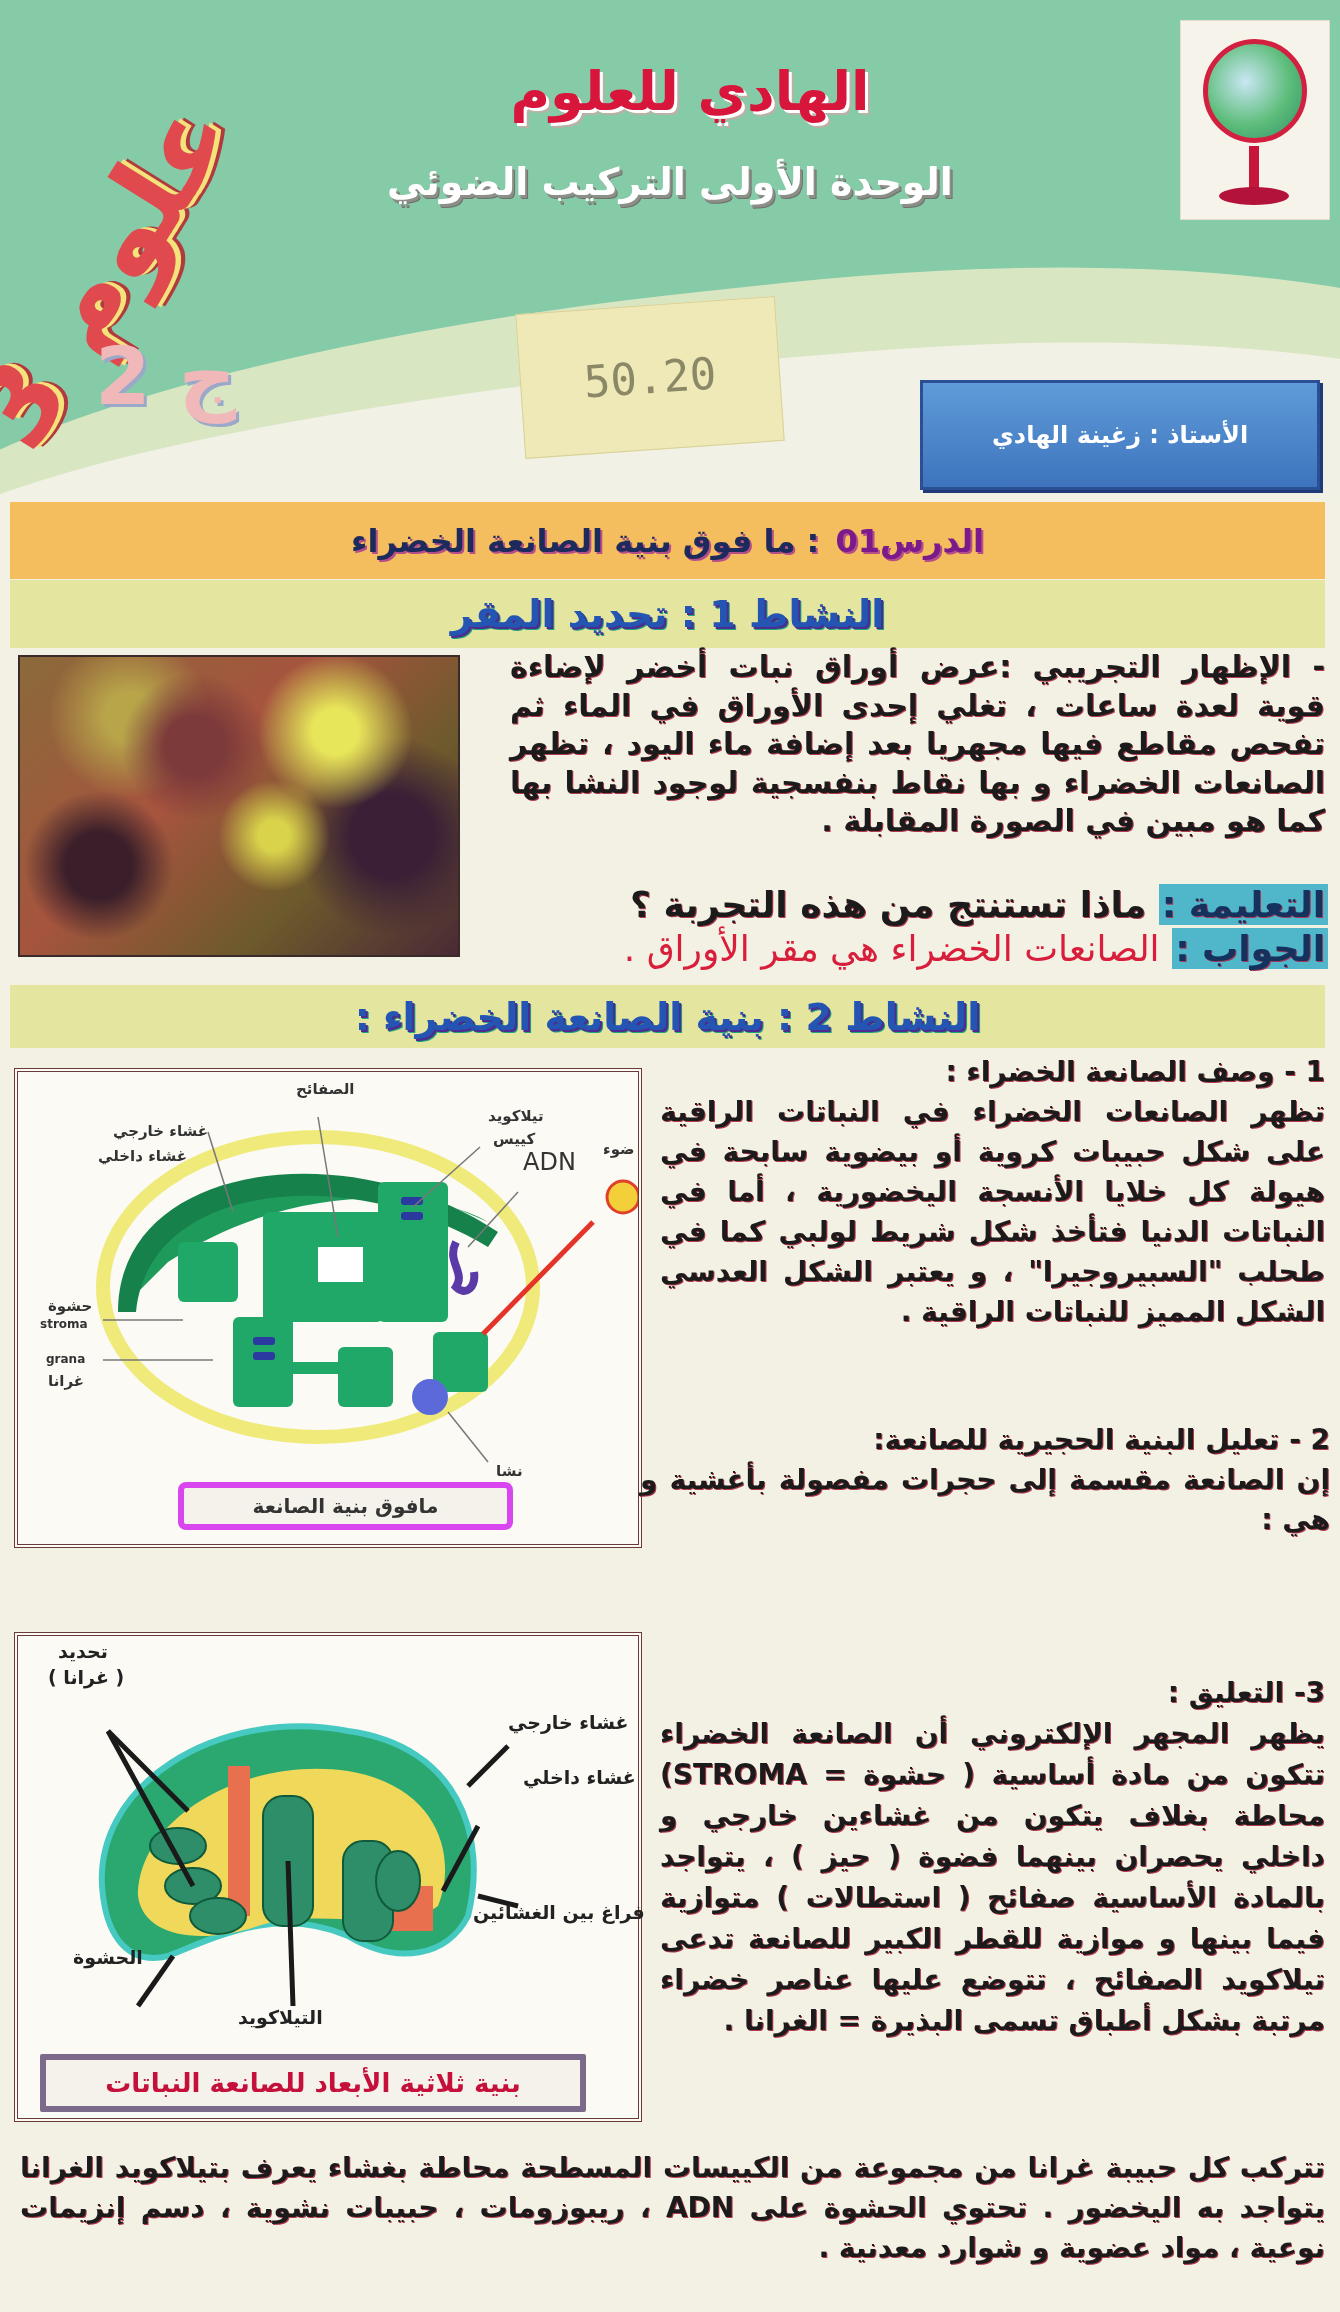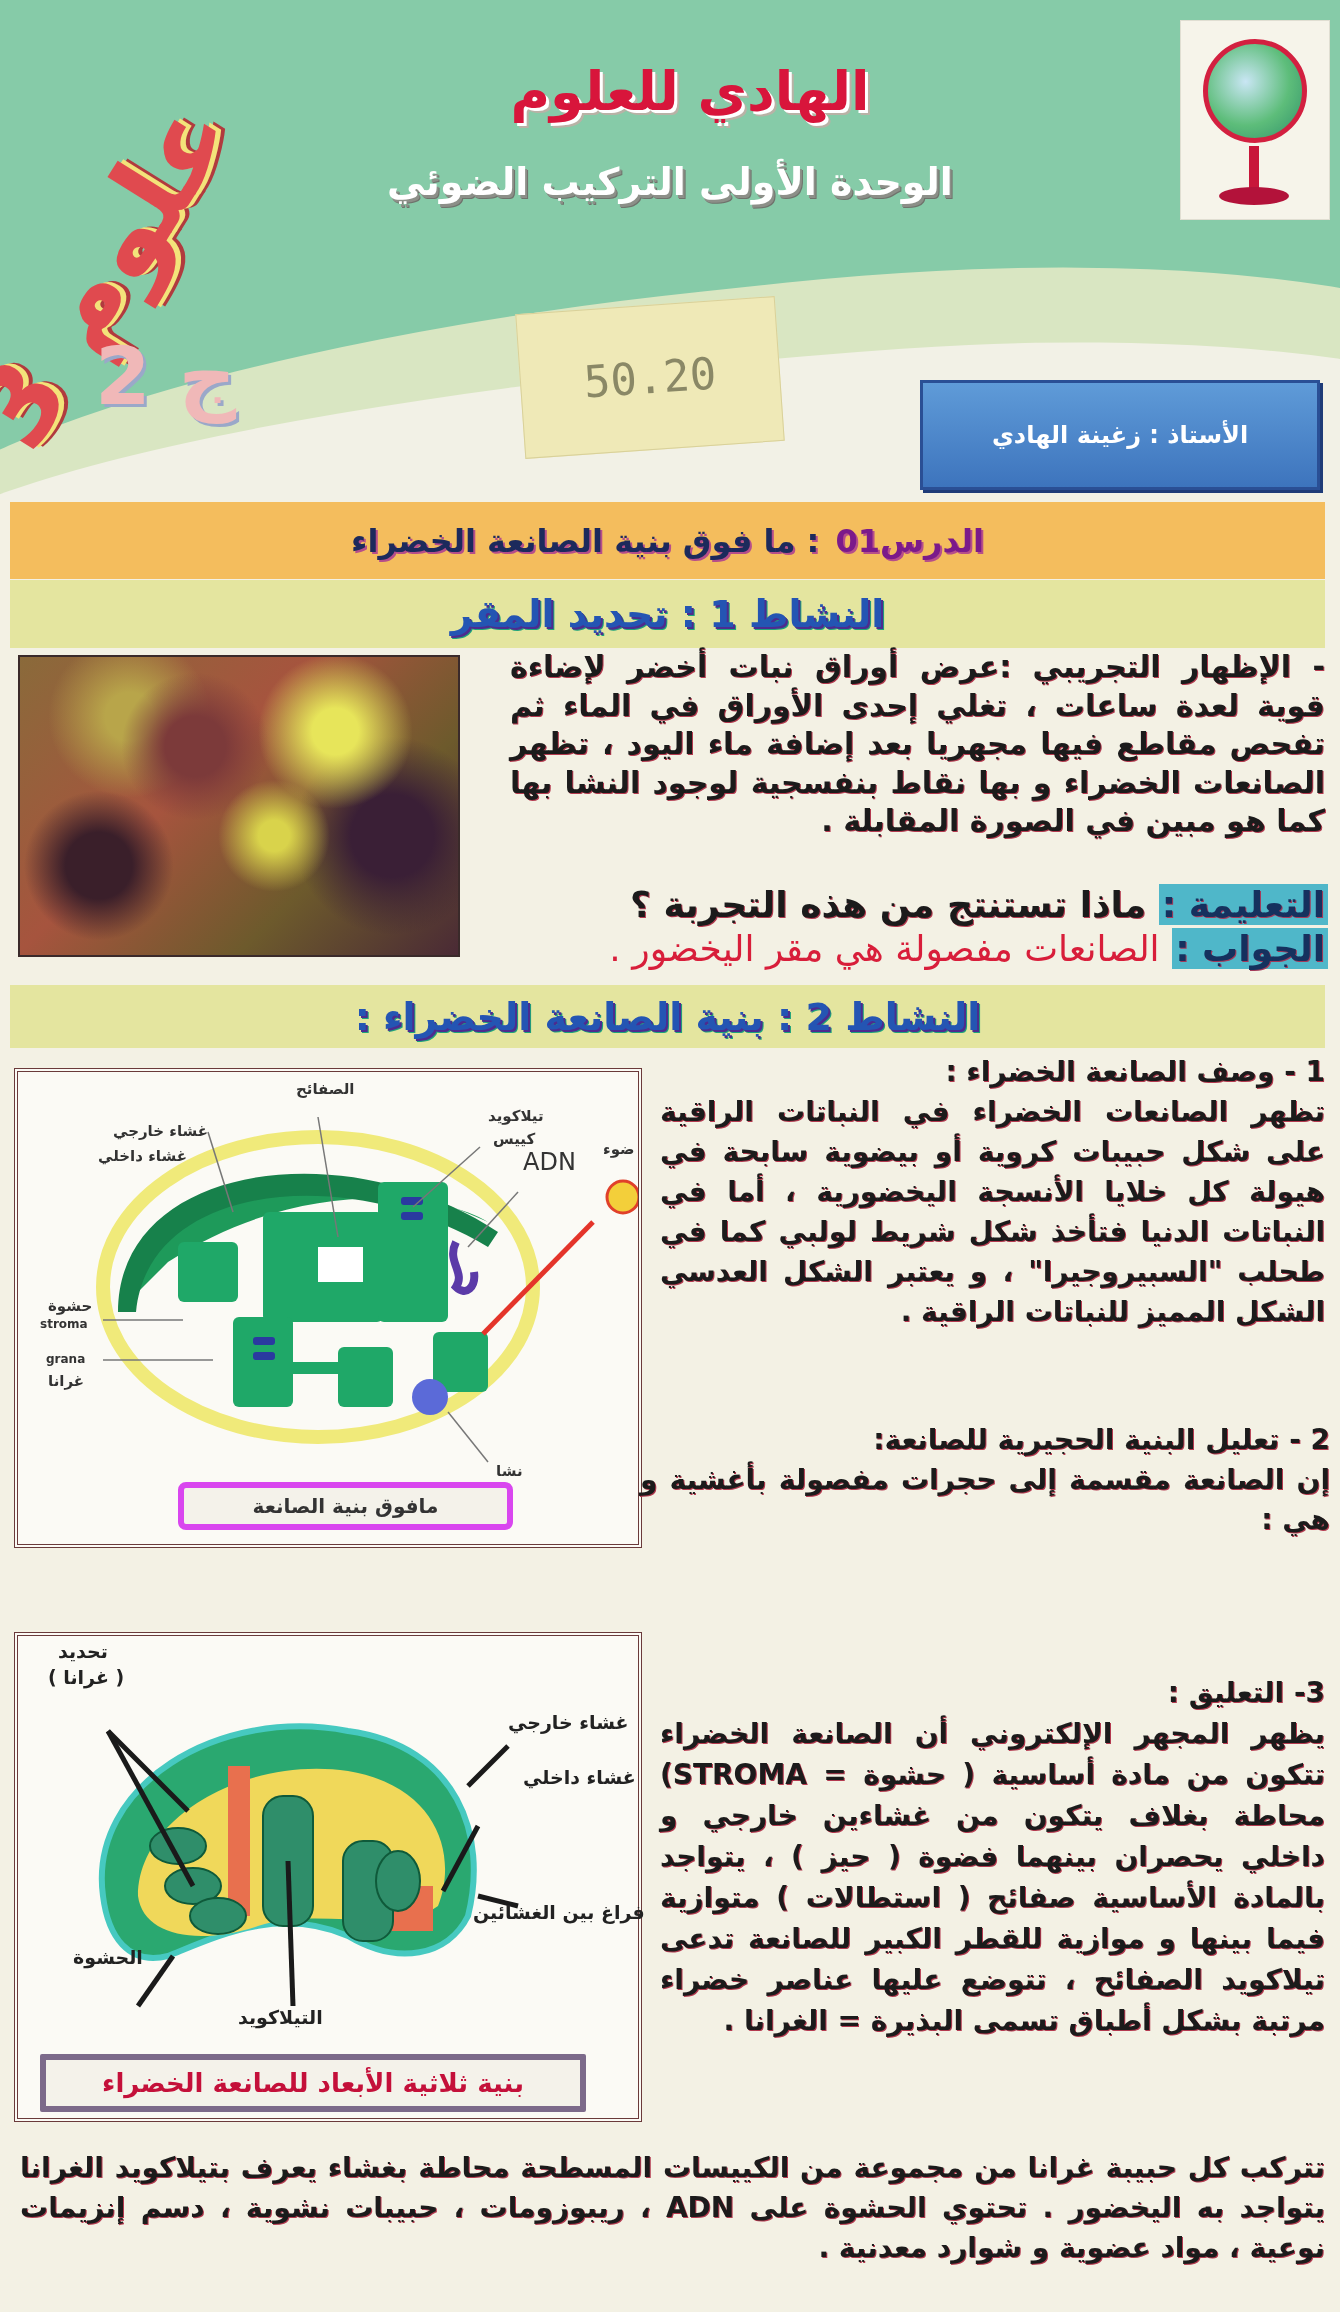--- a/index.html
+++ b/index.html
@@ -192,21 +192,21 @@
   <div class="micro-photo"></div>
 
   <div class="rtl-text exp-text">- الإظهار التجريبي :عرض أوراق نبات أخضر لإضاءة قوية لعدة ساعات ، تغلي إحدى الأوراق في الماء ثم تفحص مقاطع فيها مجهريا بعد إضافة ماء اليود ، تظهر الصانعات الخضراء و بها نقاط بنفسجية لوجود النشا بها كما هو مبين في الصورة المقابلة .</div>
 
   <div class="qa-line qa-q">
     <span class="qa-label">التعليمة :</span>
     <span class="qa-q-text">ماذا تستنتج من هذه التجربة ؟</span>
   </div>
   <div class="qa-line qa-a">
     <span class="qa-label">الجواب :</span>
-    <span class="qa-a-text">الصانعات مفصولة هي مقر اليخضور .</span>
+    <span class="qa-a-text">الصانعات الخضراء هي مقر الأوراق .</span>
   </div>
 
   <div class="banner activity-banner activity2">النشاط 2 : بنية الصانعة الخضراء :</div>
 
   <div class="diagram diag1">
     <svg width="620" height="472" viewBox="0 0 620 472">
       <ellipse cx="300" cy="215" rx="215" ry="150" fill="none" stroke="#f0ea7a" stroke-width="14"></ellipse>
       <path d="M110 230 C 120 110, 300 70, 470 150 C 420 120, 280 105, 150 190 Z" fill="#1e9a5a"></path>
       <path d="M100 240 C 100 90, 330 60, 480 160 L 470 175 C 330 90, 130 110, 118 240 Z" fill="#17814b"></path>
       <rect x="160" y="170" width="60" height="60" rx="6" fill="#1fa868"></rect>
@@ -282,21 +282,21 @@
         <line x1="500" y1="270" x2="460" y2="260"></line>
       </g>
     </svg>
     <span class="dlabel" style="left:40px;top:4px">تحديد</span>
     <span class="dlabel" style="left:30px;top:30px">( غرانا )</span>
     <span class="dlabel" style="left:490px;top:75px">غشاء خارجي</span>
     <span class="dlabel" style="left:505px;top:130px">غشاء داخلي</span>
     <span class="dlabel" style="left:455px;top:265px">فراغ بين الغشائين</span>
     <span class="dlabel" style="left:55px;top:310px">الحشوة</span>
     <span class="dlabel" style="left:220px;top:370px">التيلاكويد</span>
-    <div class="caption-box">بنية ثلاثية الأبعاد للصانعة الخضراء</div>
+    <div class="caption-box">بنية ثلاثية الأبعاد للصانعة النباتات</div>
   </div>
 
   <div class="rtl-text sec3-text">
     <div>3- التعليق :</div>
     <div>يظهر المجهر الإلكتروني أن الصانعة الخضراء تتكون من مادة أساسية ( حشوة = STROMA) محاطة بغلاف يتكون من غشاءين خارجي و داخلي يحصران بينهما فضوة ( حيز ) ، يتواجد بالمادة الأساسية صفائح ( استطالات ) متوازية فيما بينها و موازية للقطر الكبير للصانعة تدعى تيلاكويد الصفائح ، تتوضع عليها عناصر خضراء مرتبة بشكل أطباق تسمى البذيرة = الغرانا .</div>
   </div>
 
   <div class="rtl-text final-text">تتركب كل حبيبة غرانا من مجموعة من الكييسات المسطحة محاطة بغشاء يعرف بتيلاكويد الغرانا يتواجد به اليخضور . تحتوي الحشوة على ADN ، ريبوزومات ، حبيبات نشوية ، دسم إنزيمات نوعية ، مواد عضوية و شوارد معدنية .</div>
 
 </div>

